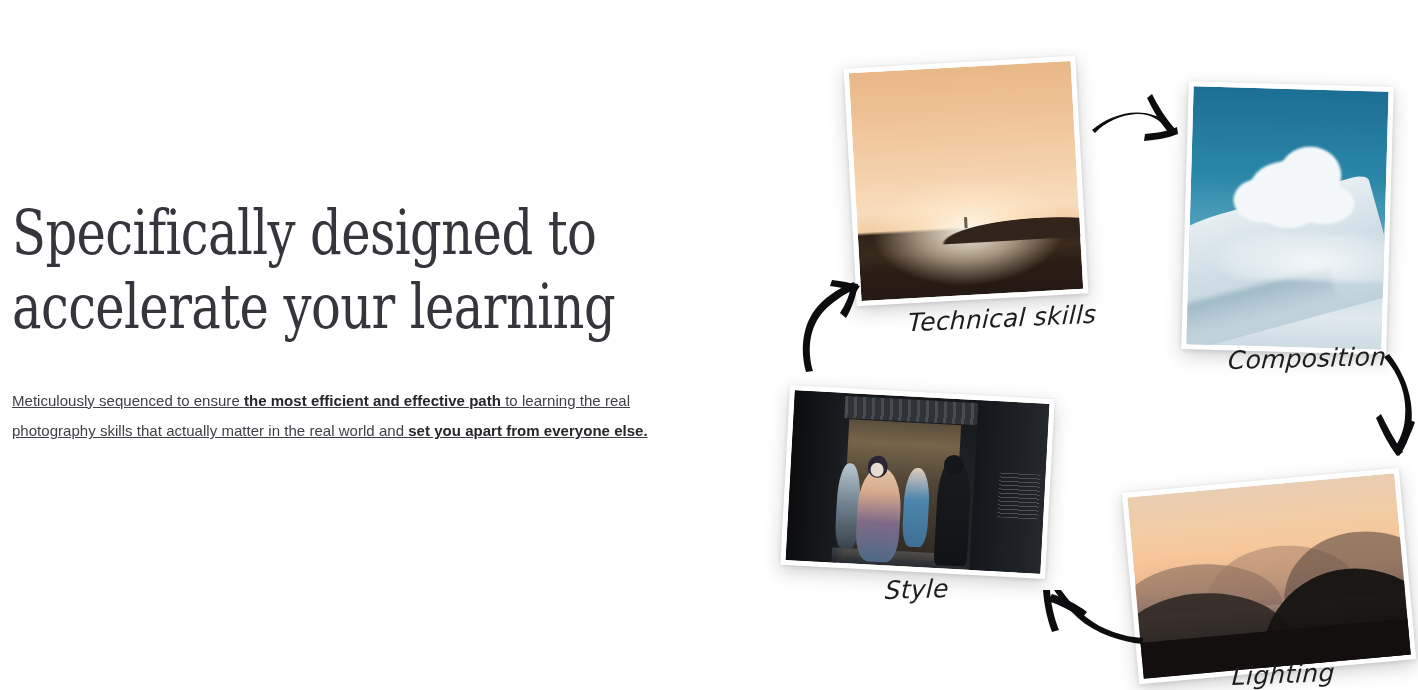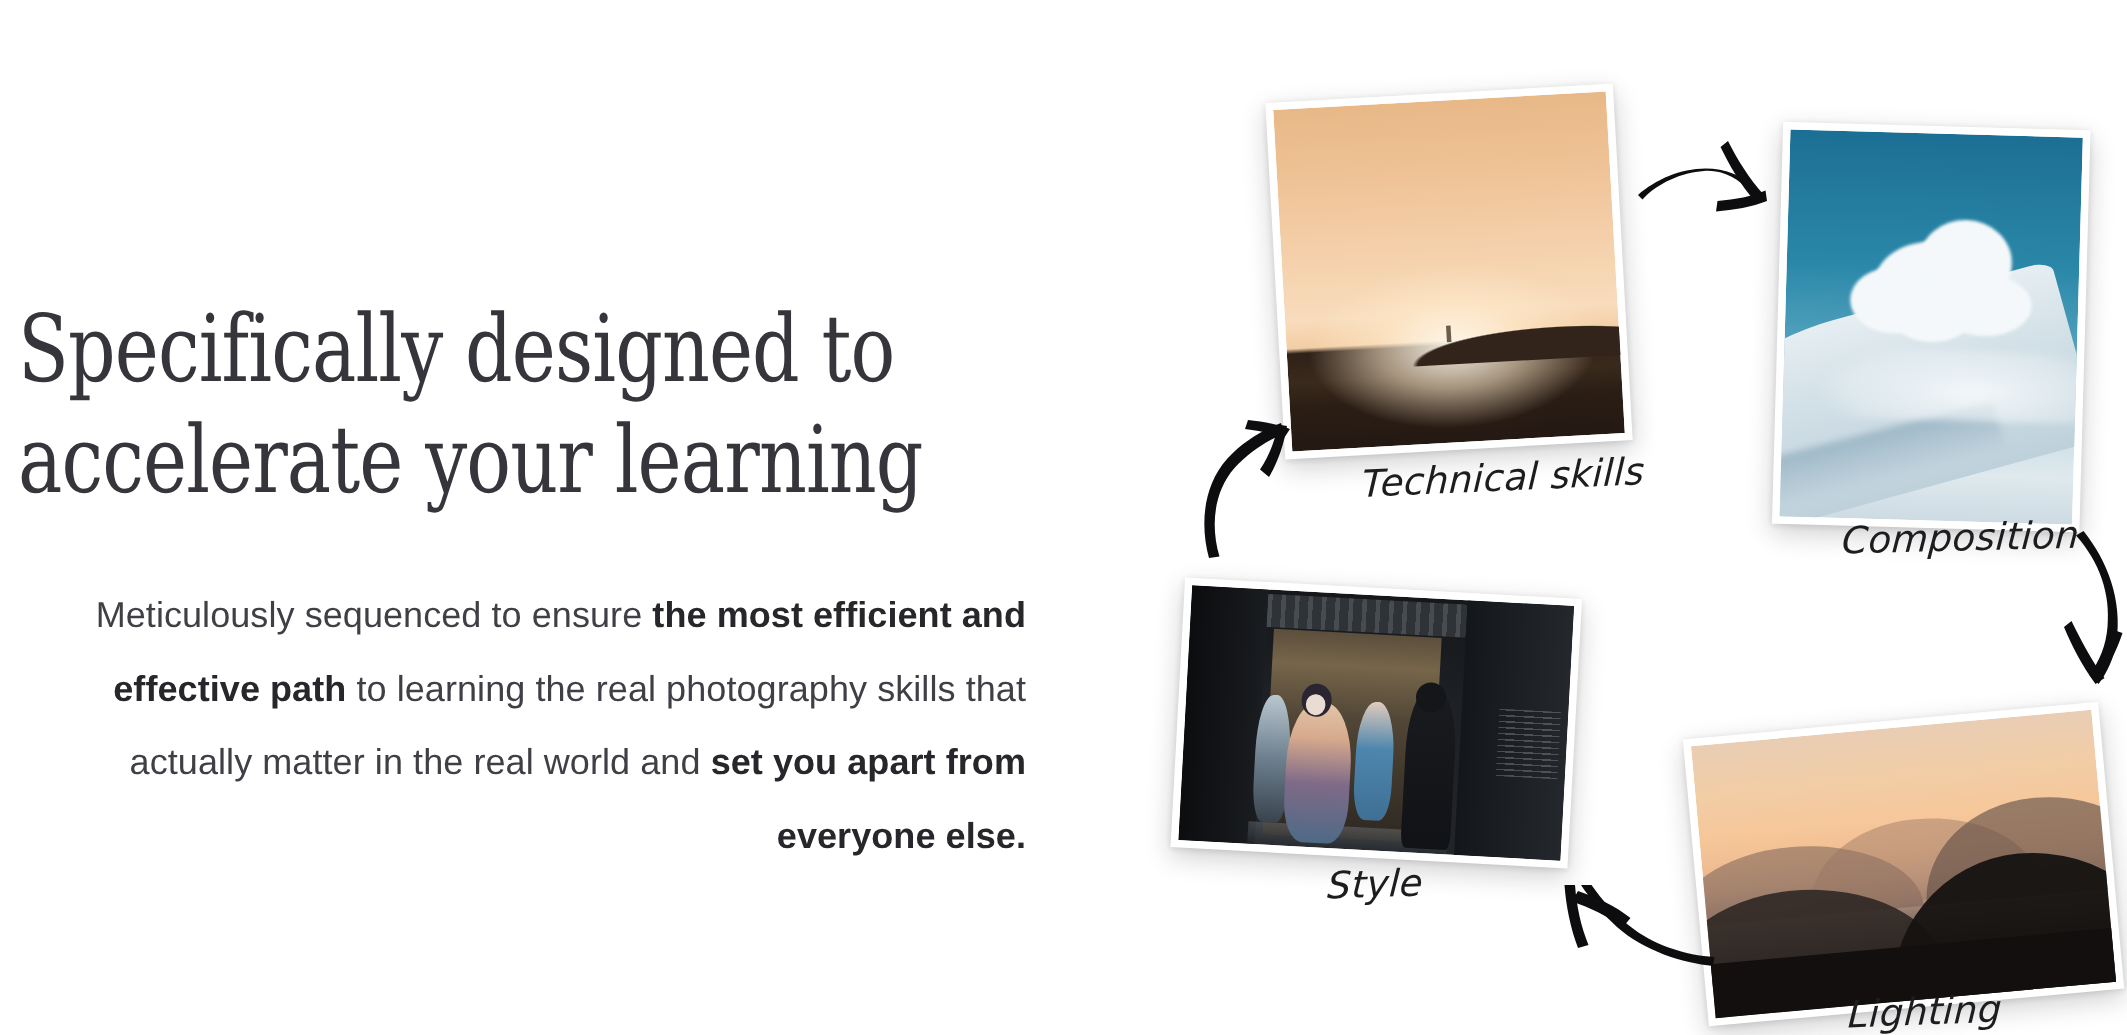--- a/index.html
+++ b/index.html
@@ -15,21 +15,20 @@
     position: relative;
     font-family: "Liberation Sans", sans-serif;
     -webkit-font-smoothing: antialiased;
   }
 
   
   .section {
     position: absolute;
     inset: 0;
     display: block;
-    text-align: right;
   }
 
   
   .copy-col {
     position: absolute;
     left: 12px;
     top: 196px;
     width: 690px;
   }
   .headline {
@@ -44,24 +43,25 @@
     transform-origin: left top;
     white-space: nowrap;
   }
   .headline .hl-line { display: block; }
 
   .body-copy {
     margin: 0;
     padding-top: 42px;
     width: 672px;
     font-family: "Liberation Sans", sans-serif;
-    font-size: 24px;
+    font-size: 15px;
     line-height: 2.05;
     color: #3f3f46;
     letter-spacing: 0.002em;
+    text-decoration: underline;
   }
   .body-copy b {
     font-weight: 700;
     color: #26262b;
   }
 
   
   .cluster {
     position: absolute;
     left: 760px;

